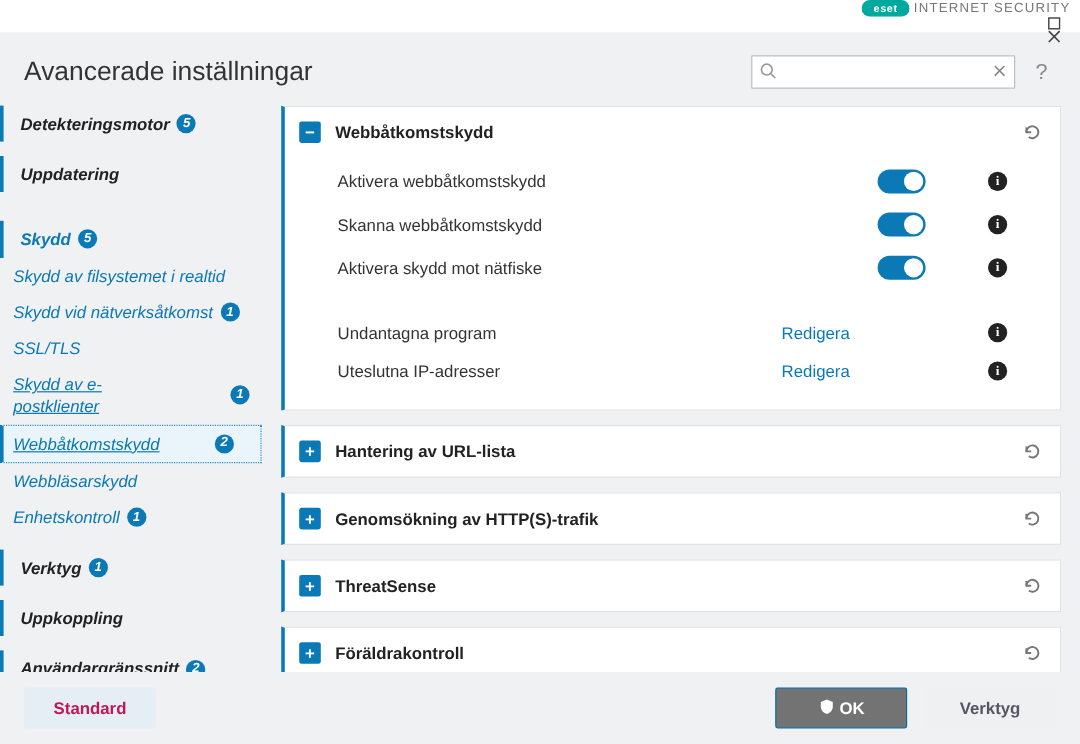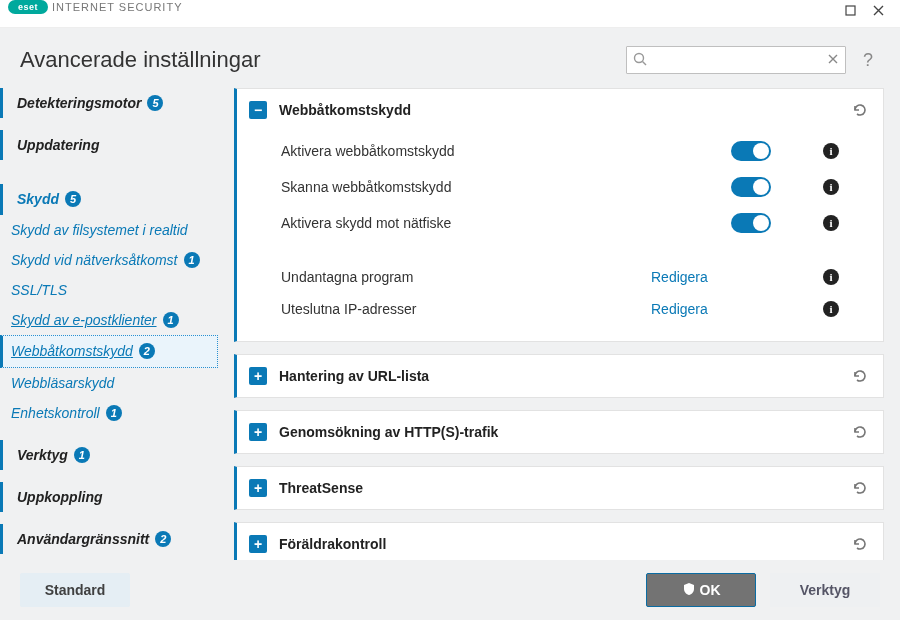--- a/index.html
+++ b/index.html
@@ -8,23 +8,24 @@
     width: 900px; height: 620px;
     font-family: "Segoe UI", Arial, sans-serif;
     font-size: 14px;
     color: #333;
     background: #f0f0f0;
     overflow: hidden;
   }
   .titlebar {
     height: 28px;
     background: #fff;
-    display: flex; align-items: flex-start;
+    display: flex; align-items: flex-end;
     padding: 0 8px;
     border-bottom: 1px solid #eee;
+    flex-direction: column;
   }
   .brand-logo {
     display:inline-flex; align-items:center; gap:4px;
     font-size: 12px; color:#555; letter-spacing: .5px;
   }
   .brand-logo svg { display:block; }
   .titlebar .spacer { flex:1; }
   .win-btn {
     width:28px; height:20px; display:inline-flex;
     align-items:center; justify-content:center;
@@ -71,21 +72,21 @@
   .side-item {
     display:flex; align-items:center;
     padding: 6px 10px 6px 14px;
     color:#222;
     border-left: 3px solid transparent;
     line-height:1.3;
     cursor:default;
   }
   .side-top { font-weight:600; border-left-color:#0a79b6; }
   .side-sub { padding-left: 8px; color:#0a79b6; }
-  .side-sub.under { text-decoration: underline; }
+  .side-sub.under { text-decoration: underline; gap: 40px; }
   .selected {
     border:1px dotted #2a90d0;
     background:#eaf4fb;
     border-left:3px solid #0a79b6;
   }
   .badge {
     display:inline-flex; align-items:center; justify-content:center;
     min-width:16px; height:16px; border-radius:8px;
     background:#0a79b6; color:#fff; font-size:11px;
     margin-left:6px; padding:0 4px; font-weight:600;
@@ -165,21 +166,21 @@
   }
   .btn {
     height:34px; min-width:110px;
     display:inline-flex; align-items:center; justify-content:center;
     font-weight:600; font-size:14px;
     border-radius:2px;
     padding:0 18px;
     cursor:default;
   }
   .btn-default {
-    background:#e5eef4; color:#404040;
+    background:#e5eef4; color:#be185d;
     border:1px solid #e5eef4;
   }
   .btn-primary {
     background:#737373; color:#fff; border:1px solid #0a6ca3;
   }
   .btn-cancel {
     background:#eef0f2; color:#556; border:1px solid #eef0f2;
     margin-left:14px;
   }
   .footer .spacer { flex:1; }

